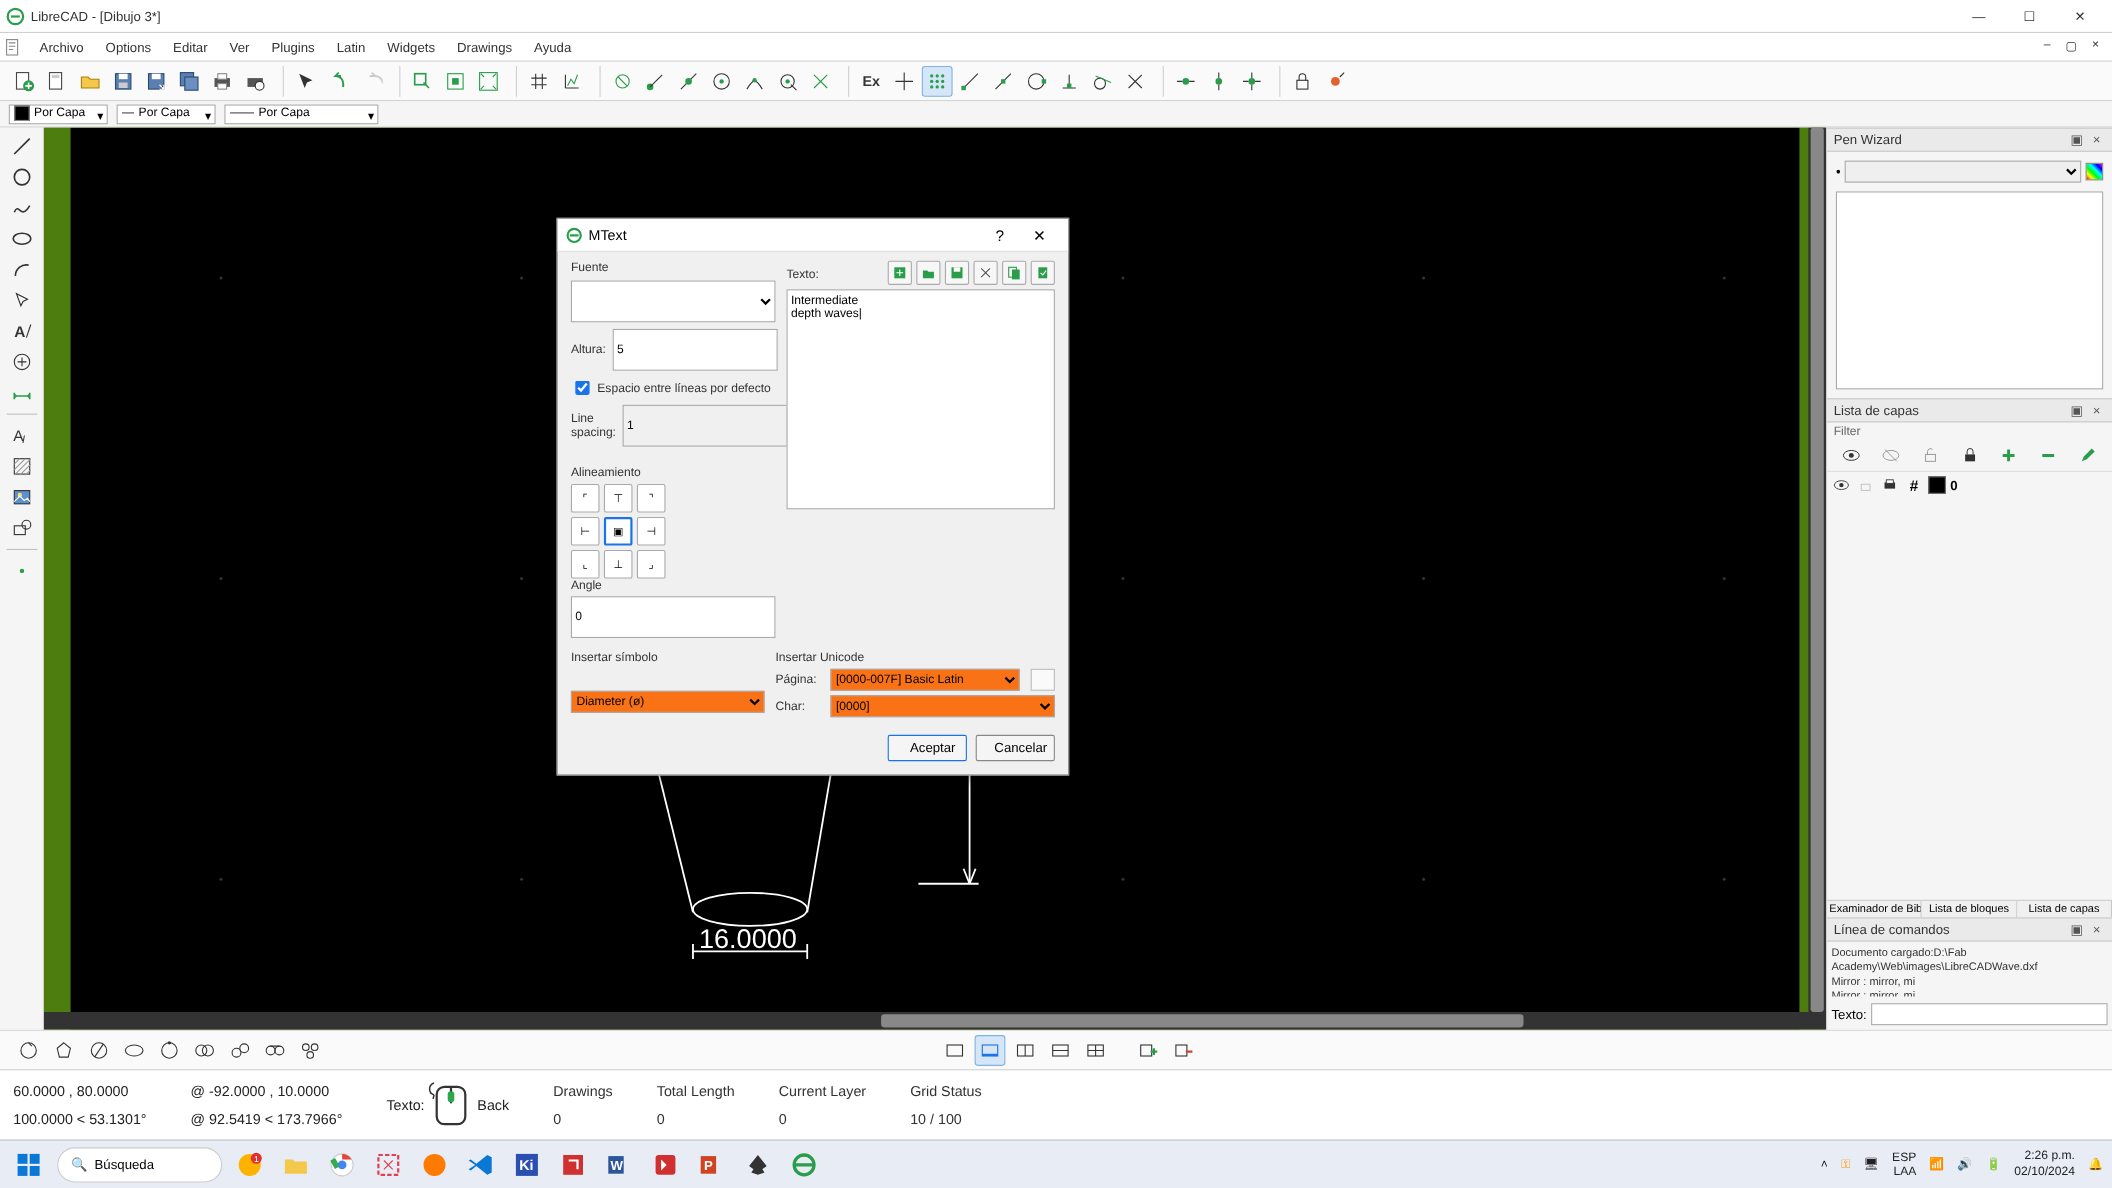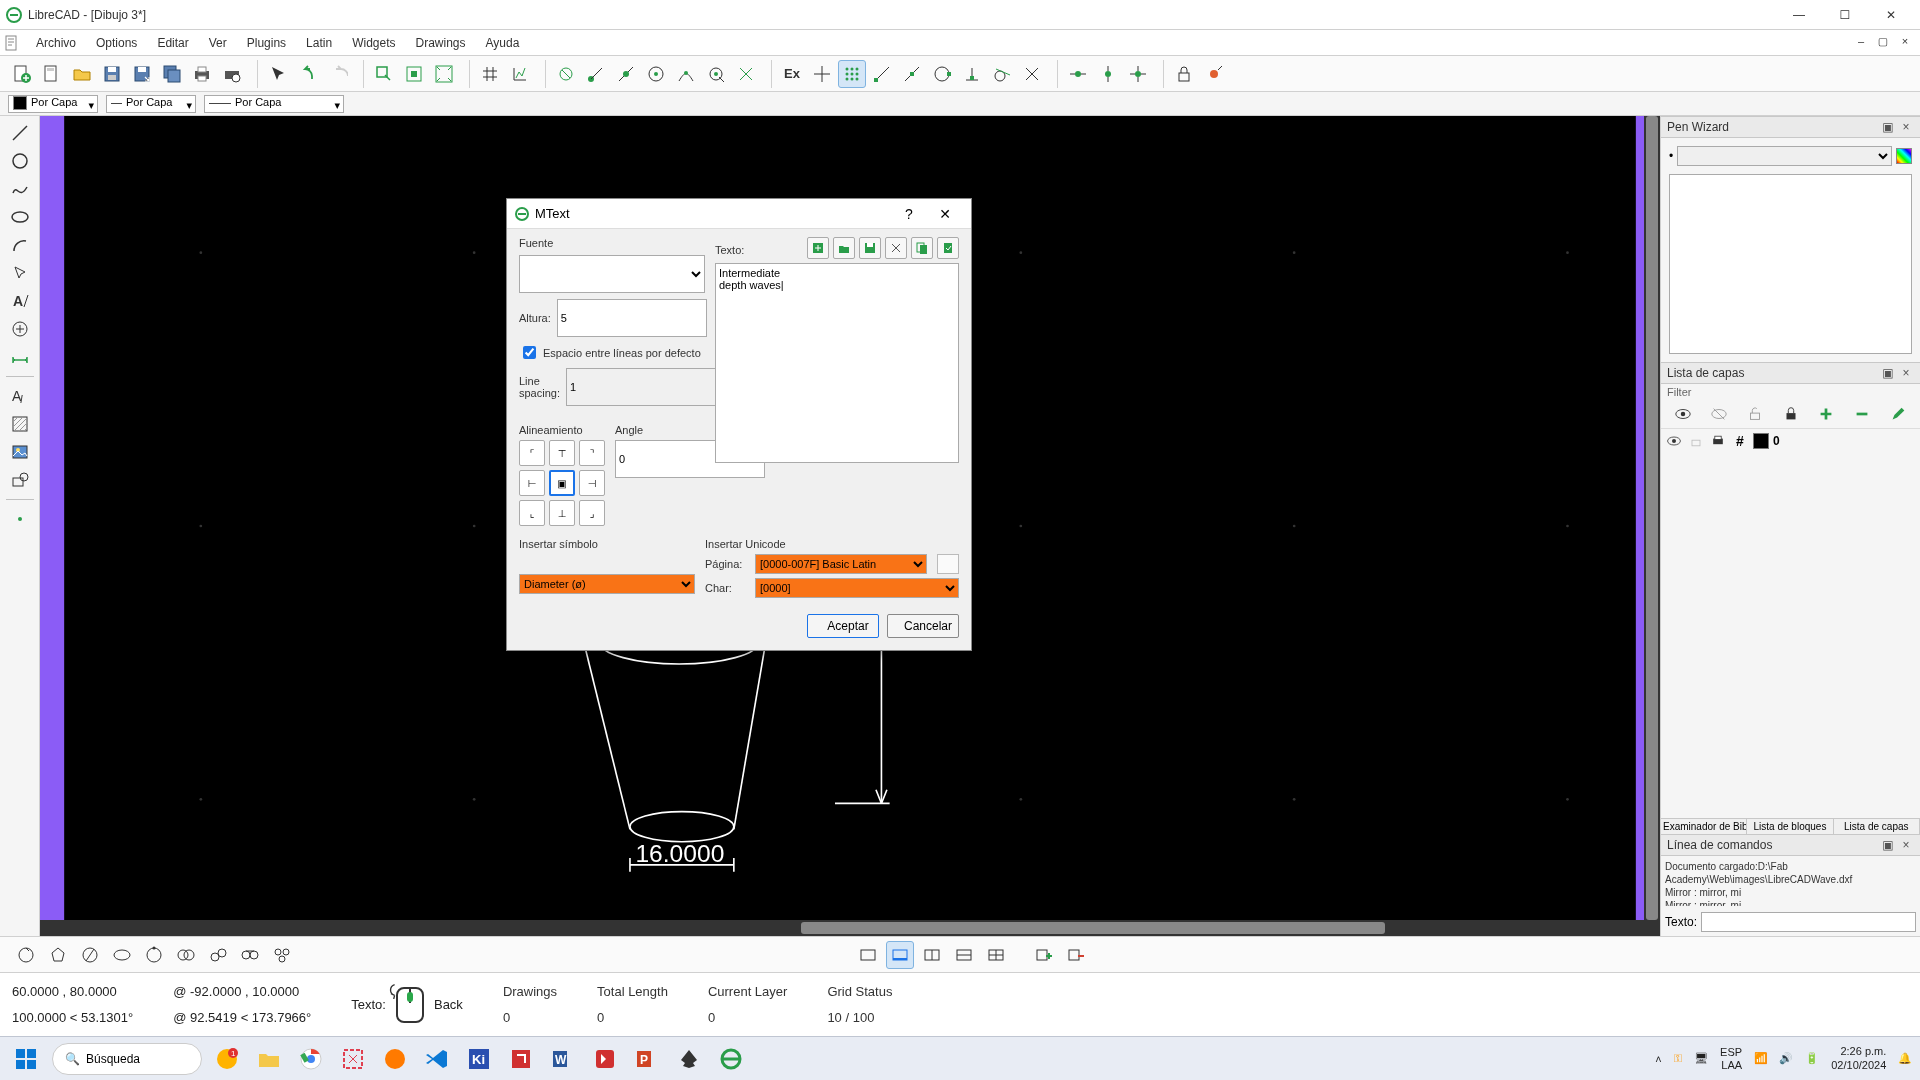--- a/index.html
+++ b/index.html
@@ -30,21 +30,21 @@
 .selectors-row .sel { background:#fff; border:1px solid #aaa; height:18px; display:flex; align-items:flex-start; padding:0 4px; font-size:11px; position:relative;}
 .selectors-row .sel .arrow { position:absolute; right:3px; top:3px; }
 .swatch { width:14px; height:14px; background:#000; border:1px solid #888; margin-right:4px;}
 
 
 .main { display:flex; height: calc(1080px - 30px - 26px - 36px - 24px - 100px - 44px); }
 .left-toolbox { width:40px; background:#f5f5f5; border-right:1px solid #d0d0d0; display:flex; flex-direction:column; align-items:center; padding:4px 0; gap:2px;}
 .left-toolbox .tbtn { width:28px; height:26px;}
 .left-toolbox .hsep { width:28px; border-top:1px solid #c0c0c0; margin:4px 0;}
 
-.canvas-wrap { flex:1; position:relative; background:#8b5cf6; overflow:hidden;}
+.canvas-wrap { flex:1; position:relative; background:#4d7c0f; overflow:hidden;}
 .canvas-svg { width:100%; height:100%; display:block; }
 .canvas-scroll-h { position:absolute; left:0; right:0; bottom:0; height:16px; background:#333; }
 .canvas-scroll-h .thumb { position:absolute; left:47%; top:2px; width:36%; height:12px; background:#888; border-radius:3px;}
 .canvas-scroll-v { position:absolute; top:0; right:0; bottom:16px; width:16px; background:#333;}
 .canvas-scroll-v .thumb { position:absolute; top:0; left:2px; width:12px; height:100%; background:#888; border-radius:3px;}
 
 .right-panels { width:260px; background:#f5f5f5; border-left:1px solid #d0d0d0; display:flex; flex-direction:column;}
 .panel-head { height:22px; background:#eaeaea; border-bottom:1px solid #c8c8c8; border-top:1px solid #c8c8c8; display:flex; align-items:center; padding:0 6px; font-size:12px; color:#333;}
 .panel-head .spacer { flex:1;}
 .panel-head .pbtn { width:16px; height:16px; display:flex; align-items:center; justify-content:center; font-size:12px; color:#555; margin-left:2px;}
@@ -818,21 +818,21 @@
         </div>
       <div class="chk">
           <input type="checkbox" checked="" style="">
           <label>Espacio entre líneas por defecto</label>
         </div>
       <div class="field">
           <label style="width:70px">Line spacing:</label>
           <input type="text" style="background: rgb(240, 240, 240);" value="1">
         </div>
       <div style="height:6px"></div>
-      <div style="display:flex; gap:10px;">
+      <div style="display:flex; gap:0;flex-direction:column;">
         <div style="flex:0 0 auto">
           <label>Alineamiento</label>
           <div class="align-grid" style="margin-top:4px">
             <div class="abtn">⌜</div>
             <div class="abtn">⊤</div>
             <div class="abtn">⌝</div>
             <div class="abtn">⊢</div>
             <div class="abtn sel">▣</div>
             <div class="abtn">⊣</div>
             <div class="abtn">⌞</div>

